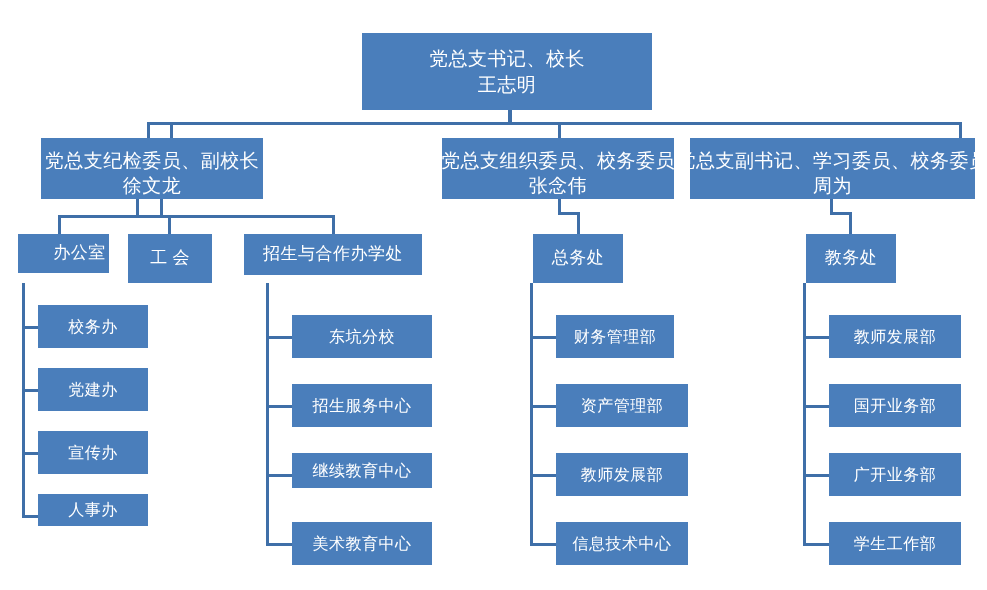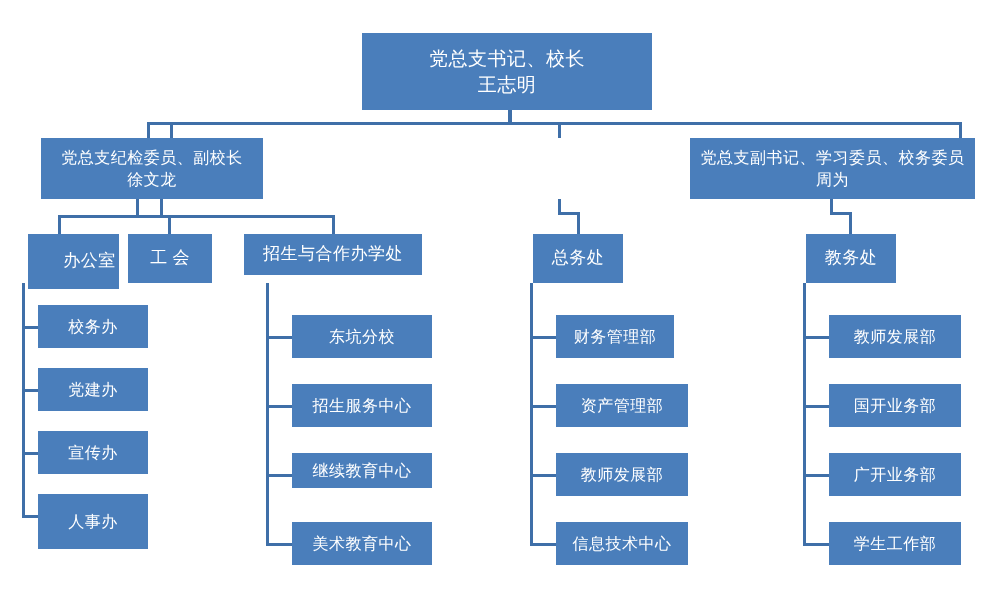--- a/index.html
+++ b/index.html
@@ -27,21 +27,21 @@
     line-height: 1.35;
     box-sizing: border-box;
     z-index: 3;
     letter-spacing: 0.5px;
   }
   .node .line {
     display: block;
     white-space: nowrap;
   }
   .node-root      { font-size: 19px; }
-  .node-level2    { font-size: 16px; }
+  .node-level2    { font-size: 19px; justify-content: flex-end; }
   .node-level3    { font-size: 17px; }
   .node-leaf      { font-size: 16px; }
 
   .conn {
     position: absolute;
     background: #3f6fa8;
     z-index: 1;
   }
   .conn-h { height: 3px; }
   .conn-v { width: 3px; }
@@ -100,27 +100,31 @@
   <div class="node node-root" style="left:362px; top:33px; width:290px; height:77px;">
     <span class="line">党总支书记、校长</span>
     <span class="line">王志明</span>
   </div>
 
   <div class="node node-level2" style="left:41px; top:138px; width:222px; height:61px;">
     <span class="line">党总支纪检委员、副校长</span>
     <span class="line">徐文龙</span>
   </div>
 
+  <div class="node node-level2" style="left:442px; top:138px; width:232px; height:61px;">
+    <span class="line">党总支组织委员、校务委员</span>
+    <span class="line">张念伟</span>
+  </div>
 
   <div class="node node-level2" style="left:690px; top:138px; width:285px; height:61px;">
     <span class="line">党总支副书记、学习委员、校务委员</span>
     <span class="line">周为</span>
   </div>
 
-  <div class="node node-level3" style="left:28px; top:234px; width:91px; height:55px;padding-left:32px;">
+  <div class="node node-level3" style="left:18px; top:234px; width:91px; height:39px;padding-left:32px;">
     <span class="line">办公室</span>
   </div>
 
   <div class="node node-level3" style="left:128px; top:234px; width:84px; height:49px;">
     <span class="line">工 会</span>
   </div>
 
   <div class="node node-level3" style="left:244px; top:234px; width:178px; height:41px;">
     <span class="line">招生与合作办学处</span>
   </div>
@@ -135,21 +139,21 @@
 
   <div class="node node-leaf" style="left:38px; top:305px; width:110px; height:43px;">
     <span class="line">校务办</span>
   </div>
   <div class="node node-leaf" style="left:38px; top:368px; width:110px; height:43px;">
     <span class="line">党建办</span>
   </div>
   <div class="node node-leaf" style="left:38px; top:431px; width:110px; height:43px;">
     <span class="line">宣传办</span>
   </div>
-  <div class="node node-leaf" style="left:38px; top:494px; width:110px; height:55px;text-align:right;">
+  <div class="node node-leaf" style="left:38px; top:494px; width:110px; height:32px;text-align:right;">
     <span class="line">人事办</span>
   </div>
 
   <div class="node node-leaf" style="left:292px; top:315px; width:140px; height:43px;">
     <span class="line">东坑分校</span>
   </div>
   <div class="node node-leaf" style="left:292px; top:384px; width:140px; height:43px;">
     <span class="line">招生服务中心</span>
   </div>
   <div class="node node-leaf" style="left:292px; top:453px; width:140px; height:35px;">

